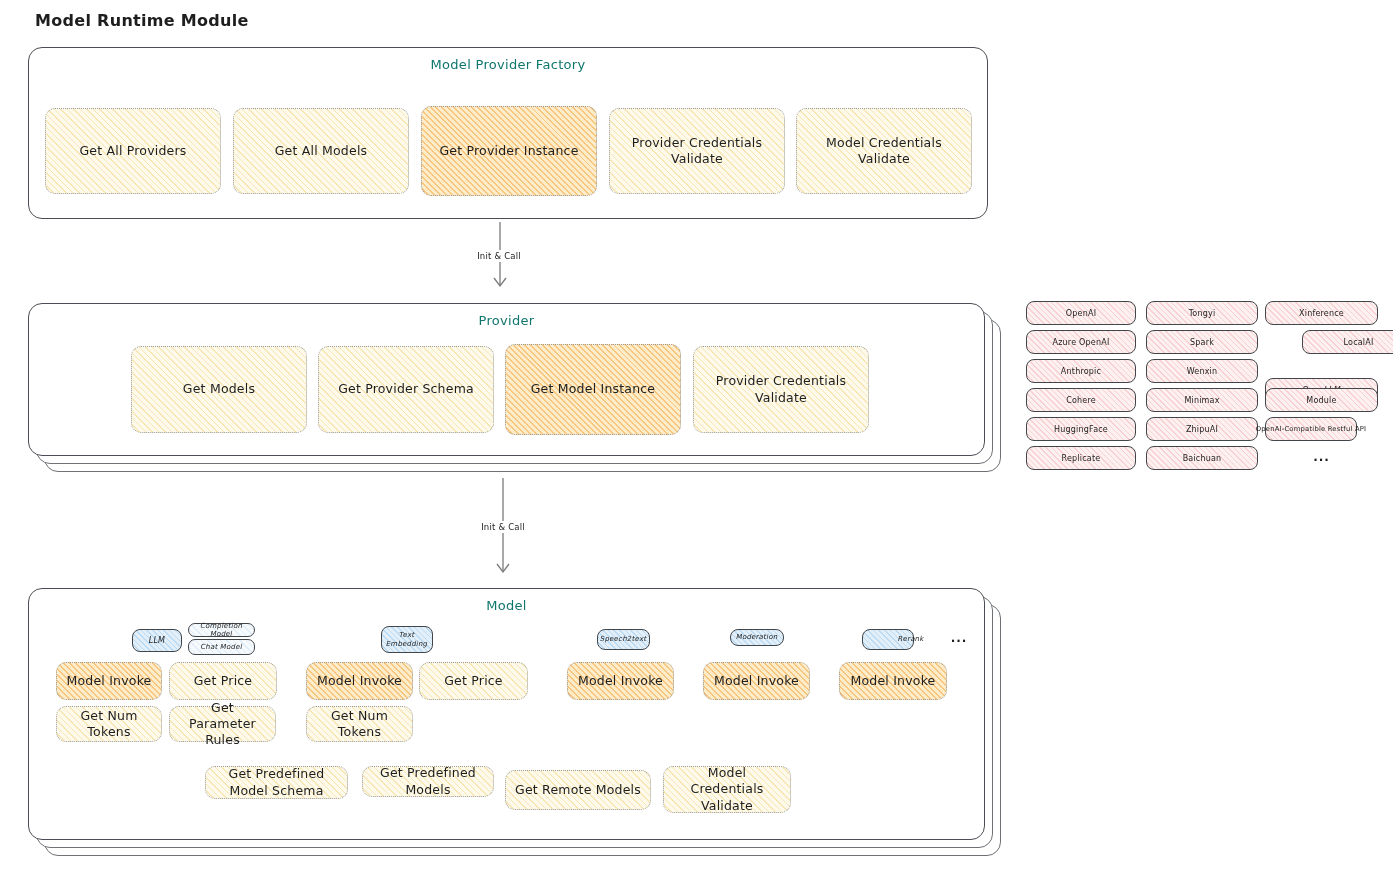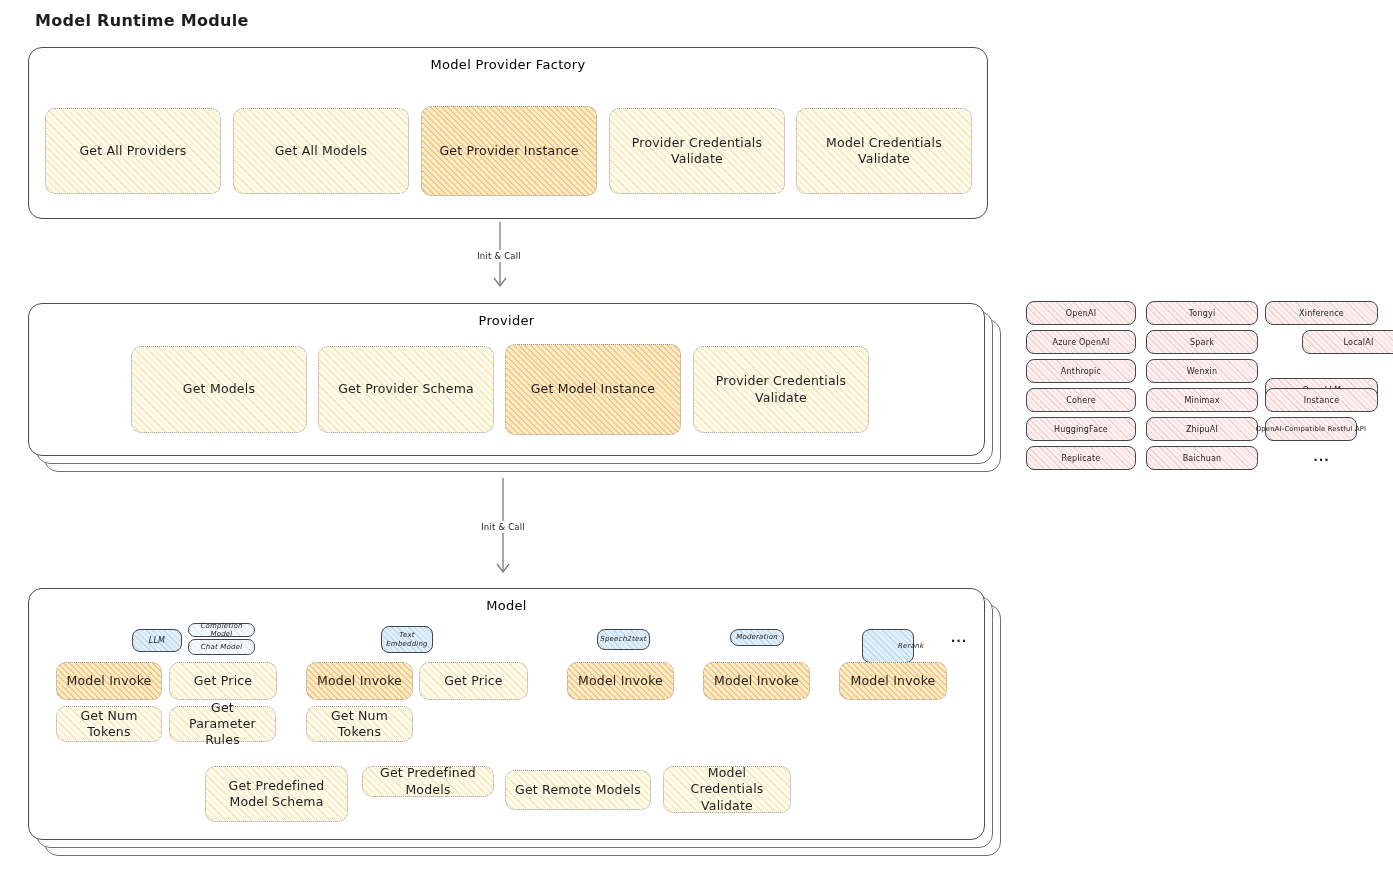--- a/index.html
+++ b/index.html
@@ -10,21 +10,21 @@
   .abs{position:absolute;box-sizing:border-box;}
   .main-title{font-size:16px;font-weight:700;letter-spacing:.3px;}
   .container{
     border:1.6px solid #4a4e54;border-radius:14px;background:#ffffff;
   }
   .stack-layer{
     border:1.3px solid #6d7176;border-radius:14px;background:#ffffff;
   }
   .container-title{
     position:absolute;top:9px;left:0;right:0;text-align:center;
-    font-size:13px;letter-spacing:.3px;color:#000000;
+    font-size:13px;letter-spacing:.3px;color:#0f766e;
   }
   .node{
     display:flex;align-items:center;justify-content:center;text-align:center;
     border:1.6px dotted #9b9b9b;border-radius:10px;
     font-size:12.5px;line-height:1.3;letter-spacing:.2px;padding:3px 8px;
   }
   .fill-yellow{
     background-color:#fdfaec;
     background-image:repeating-linear-gradient(45deg,rgba(240,205,105,.42) 0 1.2px,rgba(0,0,0,0) 1.2px 4.6px);
   }
@@ -100,55 +100,55 @@
   <div class="abs pink-cell" style="left:1146px;top:301px;width:112px;height:24px;">Tongyi</div>
   <div class="abs pink-cell" style="left:1146px;top:330px;width:112px;height:24px;">Spark</div>
   <div class="abs pink-cell" style="left:1146px;top:359px;width:112px;height:24px;">Wenxin</div>
   <div class="abs pink-cell" style="left:1146px;top:388px;width:112px;height:24px;">Minimax</div>
   <div class="abs pink-cell" style="left:1146px;top:417px;width:112px;height:24px;">ZhipuAI</div>
   <div class="abs pink-cell" style="left:1146px;top:446px;width:112px;height:24px;">Baichuan</div>
 
   <div class="abs pink-cell" style="left:1265px;top:301px;width:113px;height:24px;">Xinference</div>
   <div class="abs pink-cell" style="left:1302px;top:330px;width:113px;height:24px;">LocalAI</div>
   <div class="abs pink-cell" style="left:1265px;top:378px;width:113px;height:24px;font-style:italic;">OpenLLM</div>
-  <div class="abs pink-cell" style="left:1265px;top:388px;width:113px;height:24px;">Instance</div>
+  <div class="abs pink-cell" style="left:1265px;top:388px;width:113px;height:24px;">Module</div>
   <div class="abs pink-cell" style="left:1265px;top:417px;width:92px;height:24px;font-size:6.8px;">OpenAI-Compatible Restful API</div>
   <div class="abs ellipsis" style="left:1265px;top:450px;width:113px;">...</div>
 
   <svg class="abs" style="left:494px;top:478px;" width="18" height="102" viewBox="0 0 18 102">
     <line x1="9" y1="0" x2="9" y2="94" stroke="#7a7a7a" stroke-width="1.3"></line>
     <polyline points="3,86 9,94 15,86" fill="none" stroke="#7a7a7a" stroke-width="1.3"></polyline>
   </svg>
   <div class="abs arrow-label" style="left:465px;top:521px;width:76px;">Init &amp; Call</div>
 
   <div class="abs stack-layer" style="left:44px;top:604px;width:957px;height:252px;"></div>
   <div class="abs stack-layer" style="left:36px;top:596px;width:957px;height:252px;"></div>
   <div class="abs container" style="left:28px;top:588px;width:957px;height:252px;">
     <div class="container-title">Model</div>
 
     <div class="abs blue-tag" style="left:103px;top:40px;width:50px;height:23px;font-size:8px;">LLM</div>
     <div class="abs blue-tag blue-tag-light" style="left:159px;top:34px;width:67px;height:14px;">Completion Model</div>
     <div class="abs blue-tag blue-tag-light" style="left:159px;top:50px;width:67px;height:16px;">Chat Model</div>
     <div class="abs blue-tag" style="left:352px;top:37px;width:52px;height:27px;font-size:7px;">Text Embedding</div>
     <div class="abs blue-tag" style="left:568px;top:40px;width:53px;height:21px;font-size:7px;">Speech2text</div>
     <div class="abs blue-tag" style="left:701px;top:40px;width:54px;height:17px;font-size:7px;">Moderation</div>
-    <div class="abs blue-tag" style="left:833px;top:40px;width:51px;height:34px;font-size:7px;padding-left:48px;">Rerank</div>
+    <div class="abs blue-tag" style="left:833px;top:40px;width:51px;height:21px;font-size:7px;padding-left:48px;">Rerank</div>
     <div class="abs ellipsis" style="left:915px;top:42px;width:30px;">...</div>
 
     <div class="abs node fill-orange" style="left:27px;top:73px;width:106px;height:38px;">Model Invoke</div>
     <div class="abs node fill-yellow" style="left:140px;top:73px;width:108px;height:38px;">Get Price</div>
     <div class="abs node fill-orange" style="left:277px;top:73px;width:107px;height:38px;">Model Invoke</div>
     <div class="abs node fill-yellow" style="left:390px;top:73px;width:109px;height:38px;">Get Price</div>
     <div class="abs node fill-orange" style="left:538px;top:73px;width:107px;height:38px;">Model Invoke</div>
     <div class="abs node fill-orange" style="left:674px;top:73px;width:107px;height:38px;">Model Invoke</div>
     <div class="abs node fill-orange" style="left:810px;top:73px;width:108px;height:38px;">Model Invoke</div>
 
     <div class="abs node fill-yellow" style="left:27px;top:117px;width:106px;height:36px;">Get Num Tokens</div>
     <div class="abs node fill-yellow" style="left:140px;top:117px;width:107px;height:36px;">Get Parameter Rules</div>
     <div class="abs node fill-yellow" style="left:277px;top:117px;width:107px;height:36px;">Get Num Tokens</div>
 
-    <div class="abs node fill-yellow" style="left:176px;top:177px;width:143px;height:56px;text-align:center;">Get Predefined Model Schema</div>
+    <div class="abs node fill-yellow" style="left:176px;top:177px;width:143px;height:33px;text-align:center;">Get Predefined Model Schema</div>
     <div class="abs node fill-yellow" style="left:333px;top:177px;width:132px;height:31px;">Get Predefined Models</div>
     <div class="abs node fill-yellow" style="left:476px;top:181px;width:146px;height:40px;">Get Remote Models</div>
     <div class="abs node fill-yellow" style="left:634px;top:177px;width:128px;height:47px;">Model Credentials Validate</div>
   </div>
 
 </div>
 
 </body></html>

